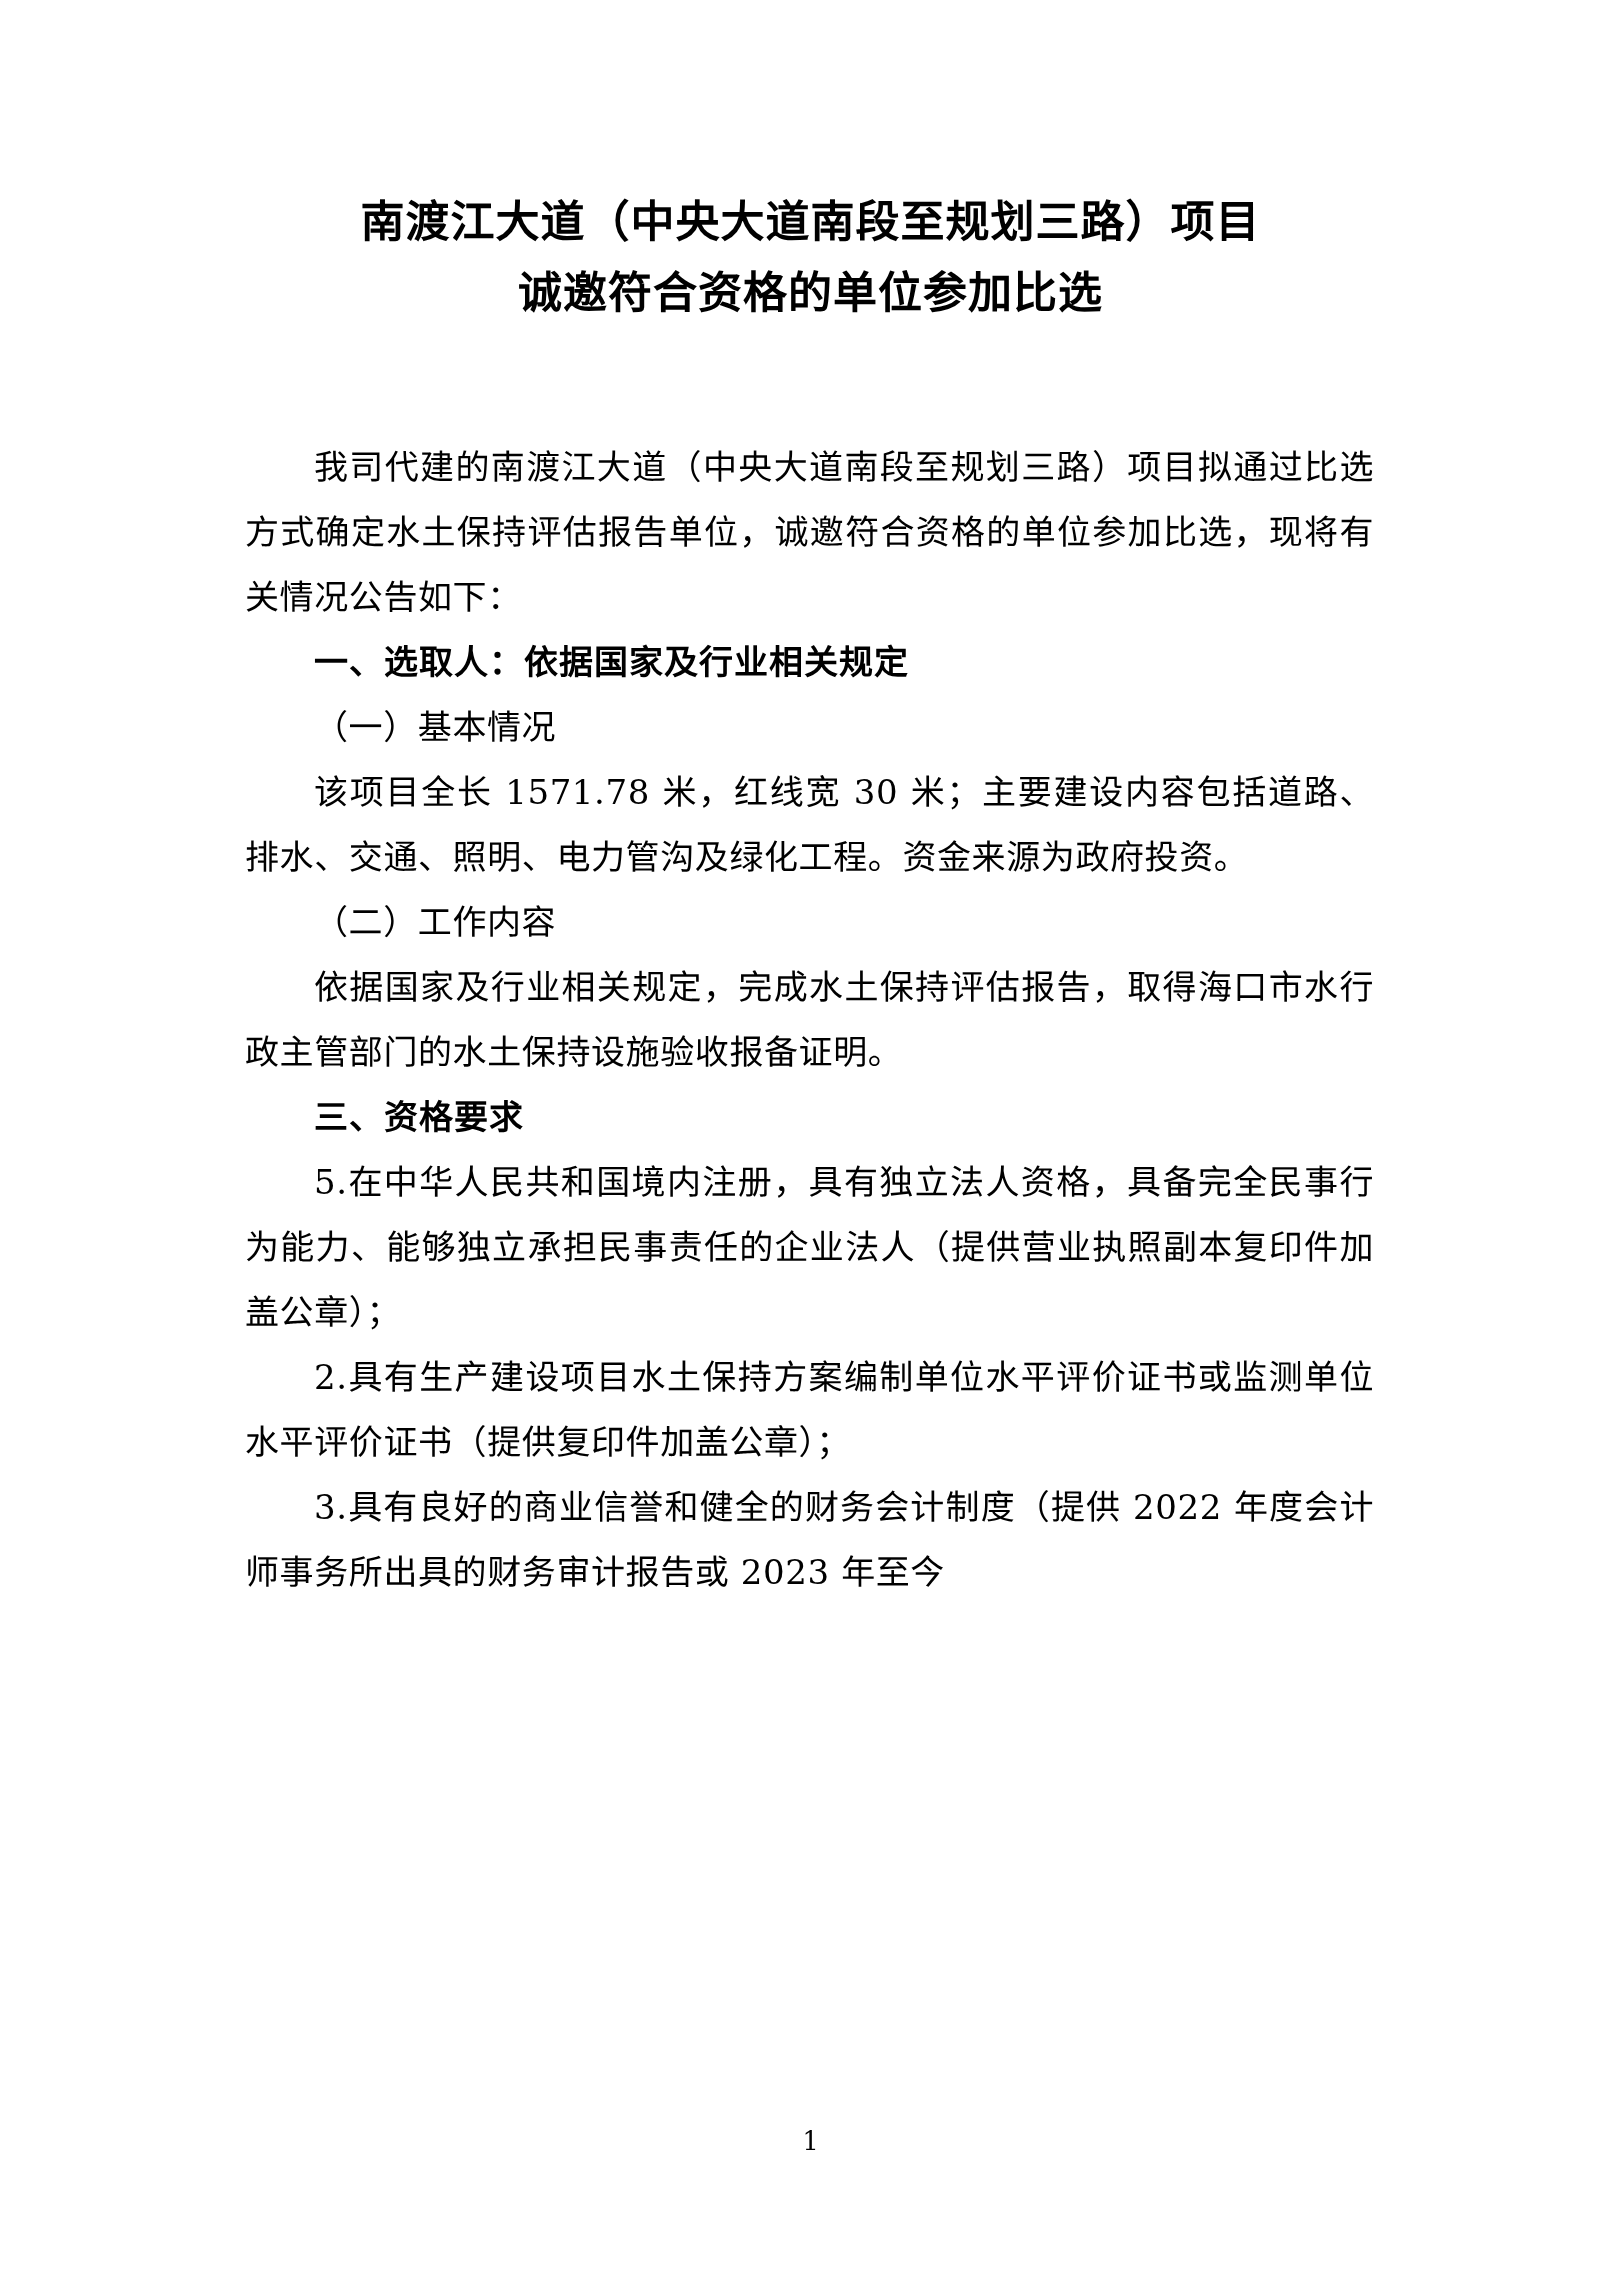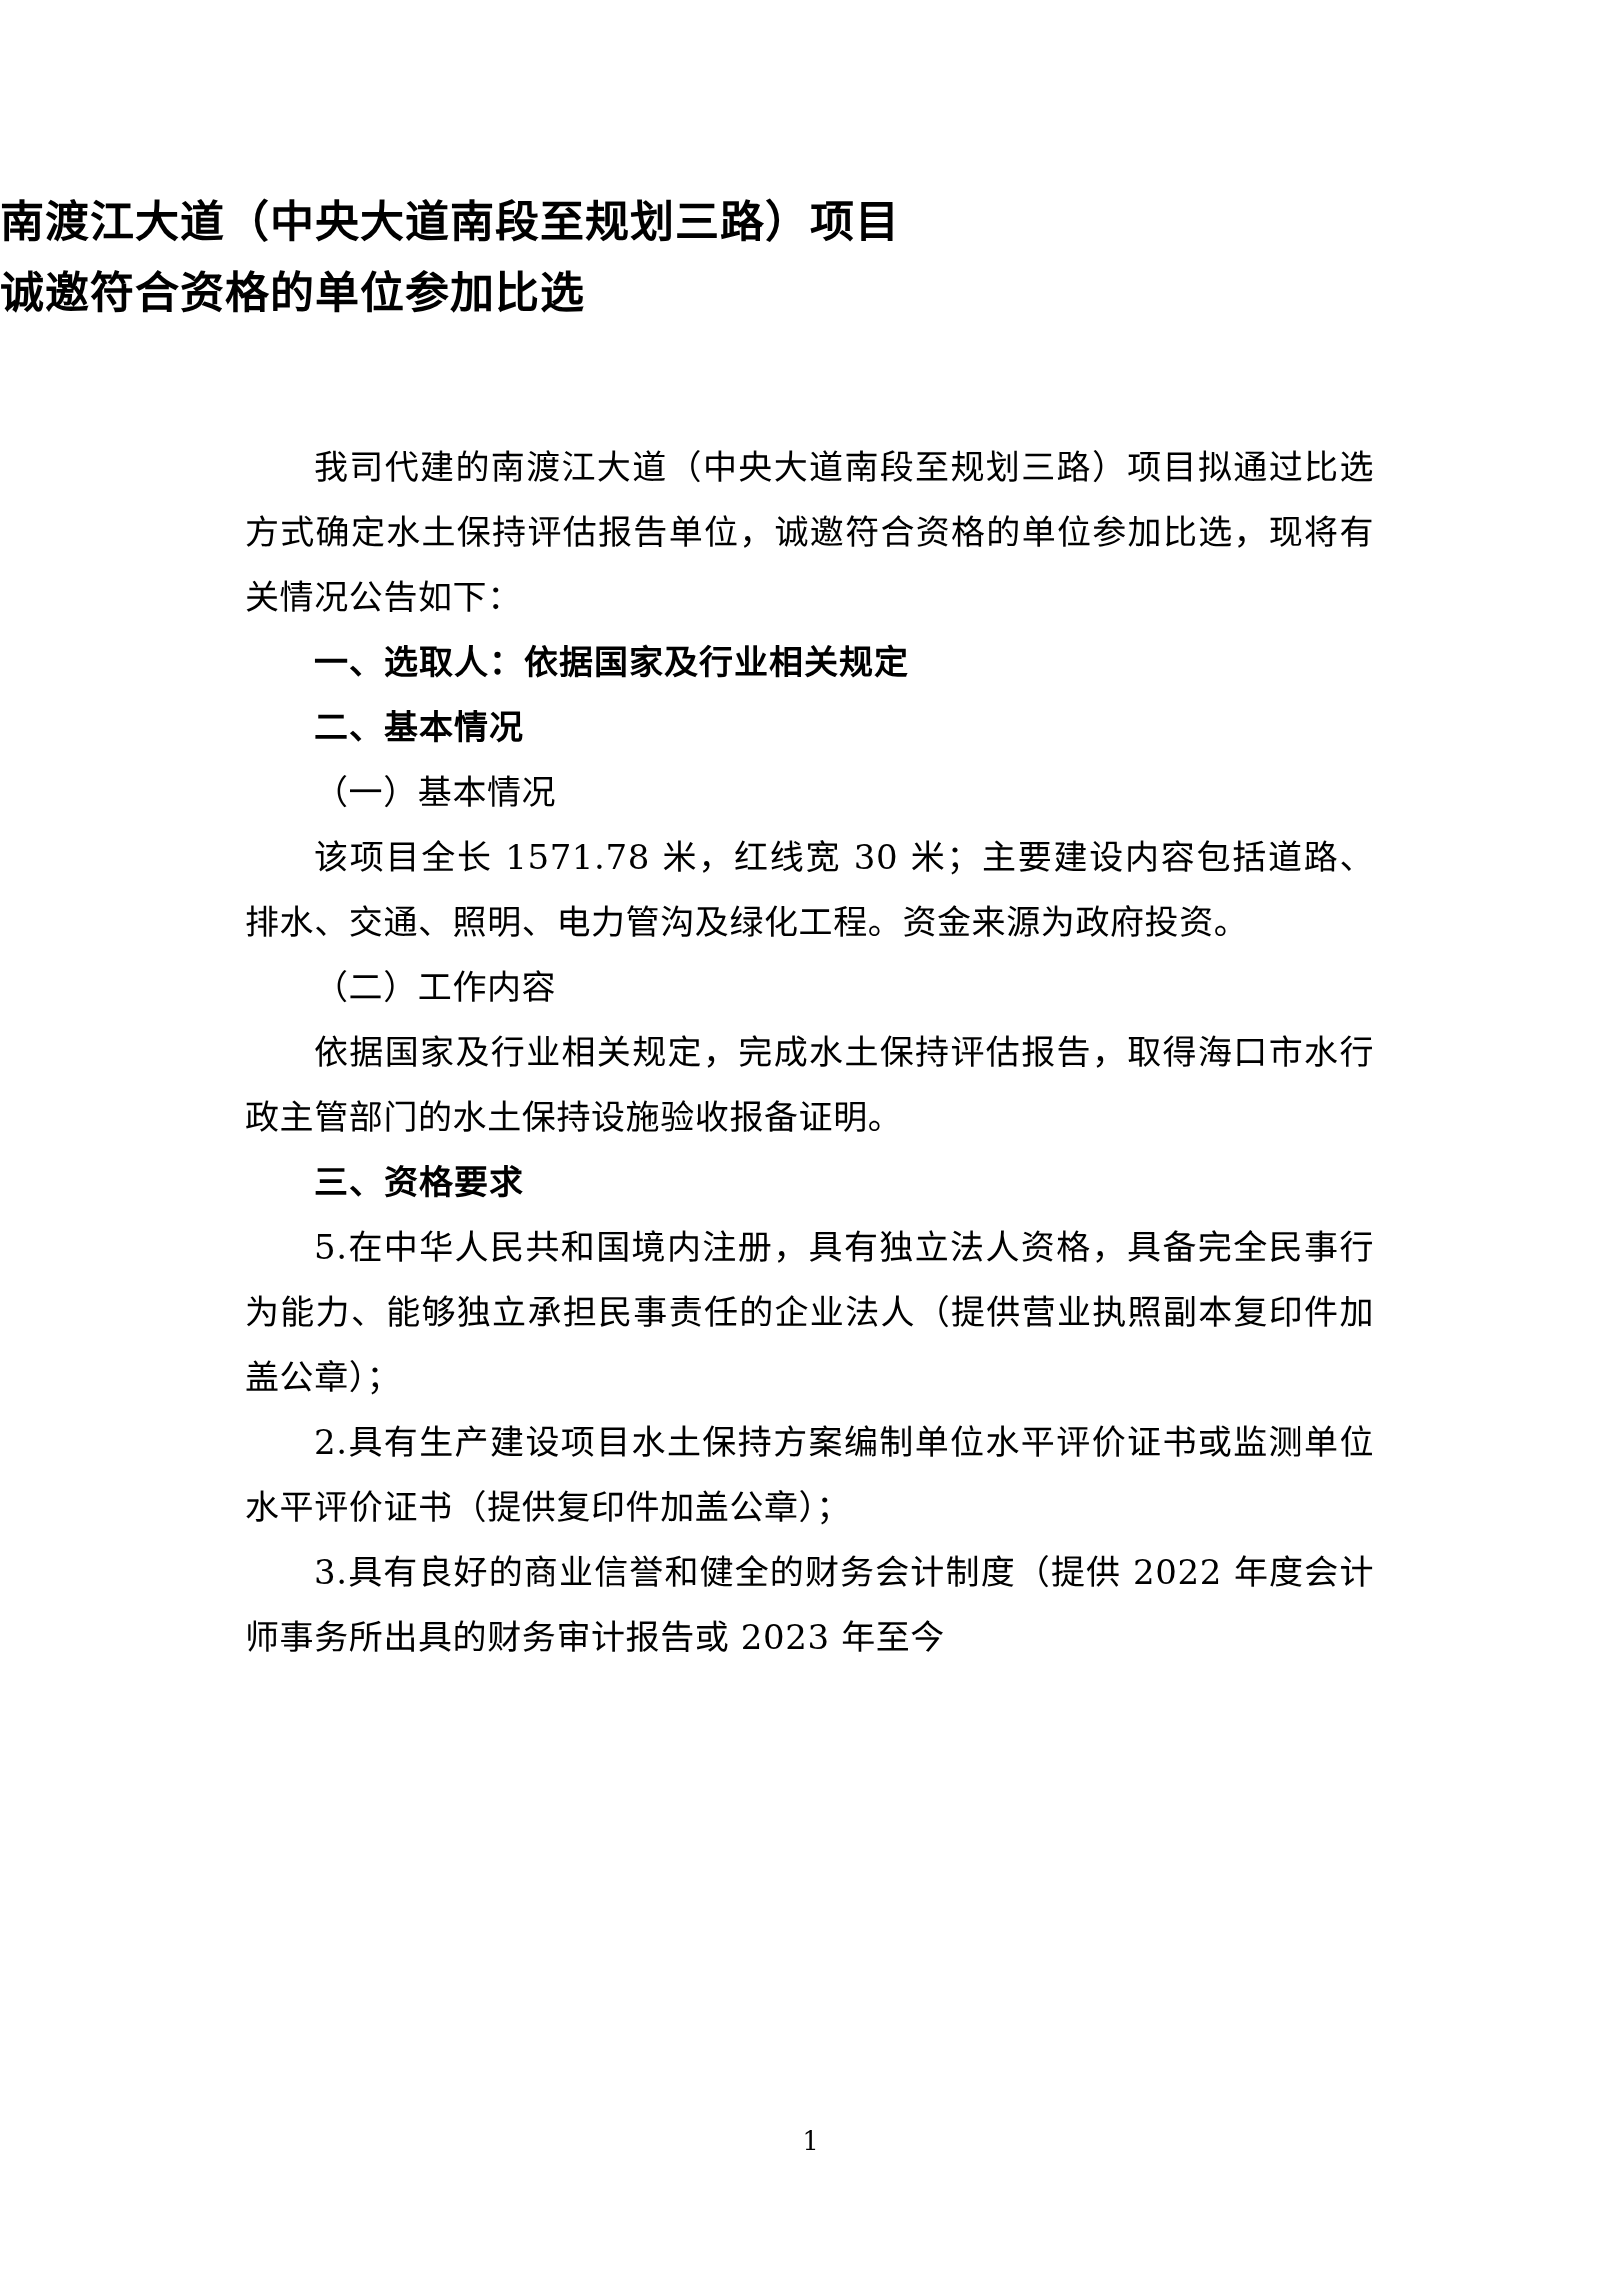--- a/index.html
+++ b/index.html
@@ -26,20 +26,21 @@
     background: #ffffff;
     padding: 0;
   }
 
   
   .title-block {
     position: absolute;
     left: 0;
     right: 0;
     top: 186px;
+    text-align: center;
   }
 
   .title-line {
     font-family: "DejaVu Sans", "Liberation Sans", sans-serif;
     font-weight: 700;
     font-size: 44px;
     line-height: 71px;
     letter-spacing: 1px;
     color: #000000;
     white-space: nowrap;
@@ -127,21 +128,20 @@
     <div class="title-line">南渡江大道（中央大道南段至规划三路）项目</div>
     <div class="title-line">诚邀符合资格的单位参加比选</div>
   </div>
 
   <div class="body-col">
 
     <p class="para">我司代建的南渡江大道（中央大道南段至规划三路）项目拟通过比选方式确定水土保持评估报告单位，诚邀符合资格的单位参加比选，现将有关情况公告如下：</p>
 
     <p class="heading">一、选取人：依据国家及行业相关规定</p>
 
-    <p class="heading">二、基本情况</p>
 
     <p class="subheading">（一）基本情况</p>
 
     <p class="para">该项目全长 1571.78 米，红线宽 30 米；主要建设内容包括道路、排水、交通、照明、电力管沟及绿化工程。资金来源为政府投资。</p>
 
     <p class="subheading">（二）工作内容</p>
 
     <p class="para">依据国家及行业相关规定，完成水土保持评估报告，取得海口市水行政主管部门的水土保持设施验收报备证明。</p>
 
     <p class="heading">三、资格要求</p>

